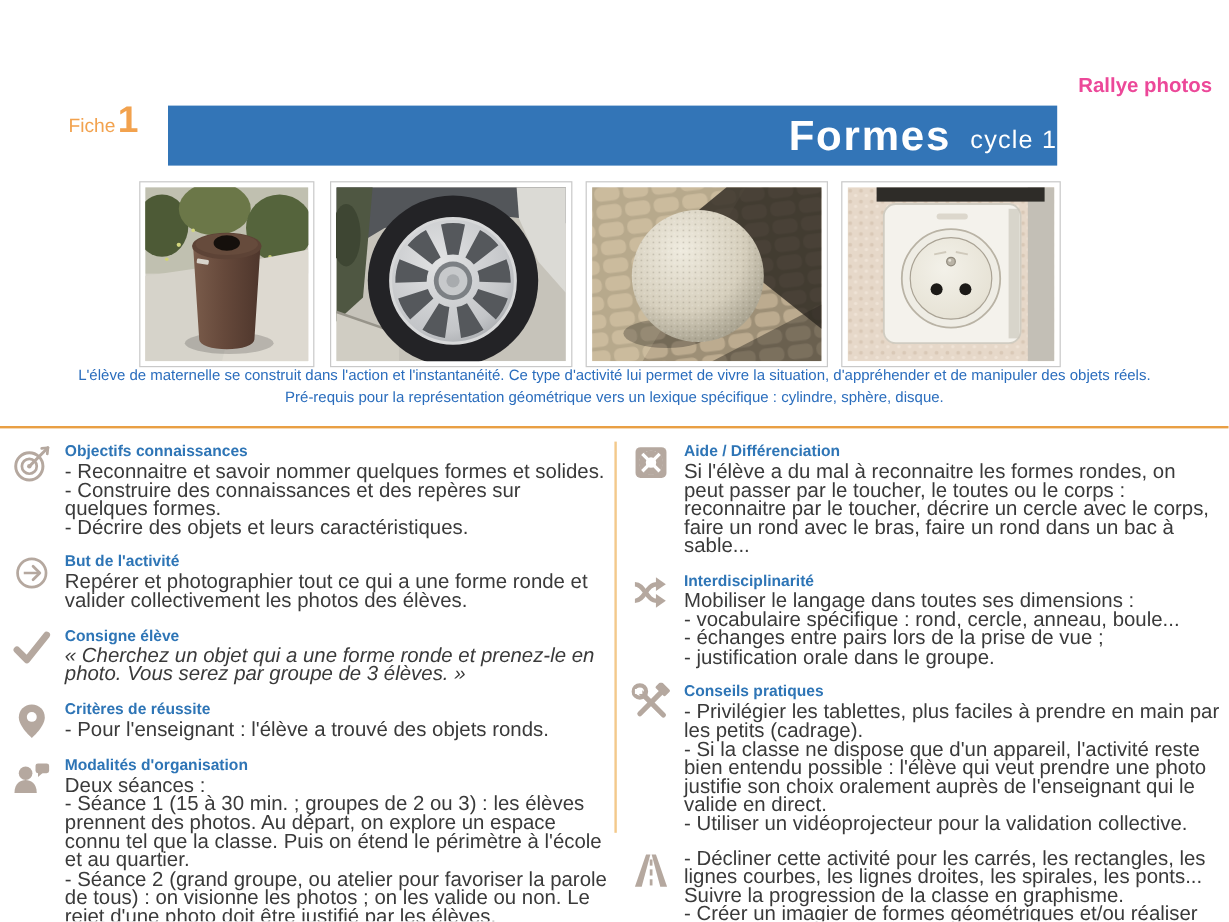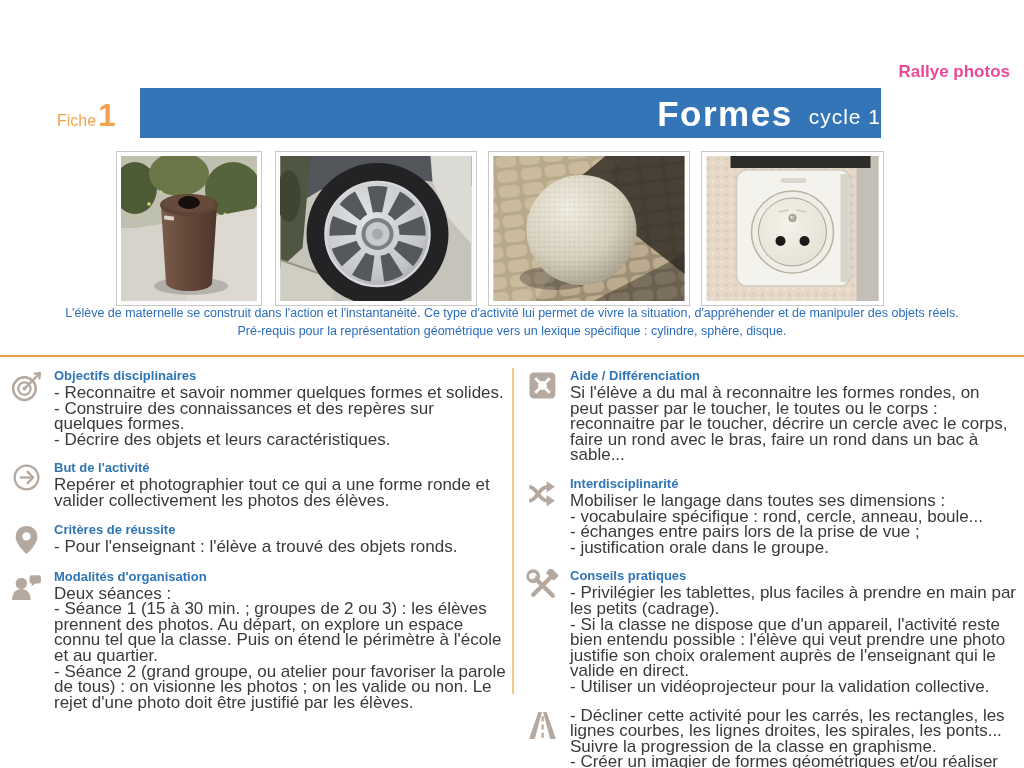--- a/index.html
+++ b/index.html
@@ -2,21 +2,21 @@
 <html lang="fr" style="--accent-orange: #f2a24e; --banner-blue: #3375b7; --heading-blue: #2e75b6; --intro-blue: #2a6dbd; --hr-orange: #e99f44; --divider-orange: #f3c98b; --icon-taupe: #b5a89f;"><head>
 <meta charset="utf-8">
 <style>
   html,body{margin:0;padding:0;background:#ffffff;}
   .page{position:relative;width:1024px;height:768px;background:#fff;overflow:hidden;
         font-family:"Liberation Sans", sans-serif;color:#3a3a3a;}
 
   .doc-title{position:absolute;top:62px;left:0;width:1010px;text-align:right;
              font-size:17px;font-weight:bold;color:#ec4899;}
 
-  .fiche{position:absolute;left:57px;top:100px;display:flex;align-items:baseline;
+  .fiche{position:absolute;left:57px;top:84px;display:flex;align-items:baseline;
          color:var(--accent-orange);}
   .fiche .fiche-word{font-size:16px;}
   .fiche .fiche-num{font-size:31px;font-weight:bold;line-height:1;margin-left:2px;}
 
   .banner{position:absolute;left:140px;top:88px;width:741px;height:50px;
           background:var(--banner-blue);display:flex;align-items:center;justify-content:flex-end;}
   .banner-title{color:#fff;font-size:35px;font-weight:bold;letter-spacing:1.5px;line-height:1;}
   .banner-sub{color:#ffffff;font-size:21px;margin-left:16px;position:relative;top:4px;letter-spacing:1px;}
 
   .photo-frame{position:absolute;top:151px;height:155px;background:#fff;
@@ -202,37 +202,48 @@
           <svg viewBox="0 0 32 32">
             <circle cx="14" cy="19" r="11" fill="none" stroke="#b5a89f" stroke-width="2.4"></circle>
      <circle cx="14" cy="19" r="6" fill="none" stroke="#b5a89f" stroke-width="2.2"></circle>
      <circle cx="14" cy="19" r="1.8" fill="#b5a89f"></circle>
      <line x1="29" y1="4" x2="15" y2="18" stroke="#b5a89f" stroke-width="2.4" stroke-linecap="round"></line>
      <line x1="29" y1="4" x2="24" y2="4.5" stroke="#b5a89f" stroke-width="2.2" stroke-linecap="round"></line>
      <line x1="29" y1="4" x2="28.5" y2="9" stroke="#b5a89f" stroke-width="2.2" stroke-linecap="round"></line>
           </svg>
         </div>
         <div class="content">
-          <div class="heading">Objectifs disciplinaires</div>
+          <div class="heading">Objectifs connaissances</div>
           <div class="line">- Reconnaitre et savoir nommer quelques formes et solides.</div>
           <div class="line">- Construire des connaissances et des repères sur quelques formes.</div>
           <div class="line">- Décrire des objets et leurs caractéristiques.</div>
         </div>
       </div>
       <div class="section">
         <div class="icon">
           <svg viewBox="0 0 32 32">
             <circle cx="16" cy="16" r="11.5" fill="none" stroke="#b5a89f" stroke-width="2.2"></circle>
      <line x1="9.5" y1="16" x2="21" y2="16" stroke="#b5a89f" stroke-width="2.2"></line>
      <path d="M17 10.5 L22.5 16 L17 21.5" fill="none" stroke="#b5a89f" stroke-width="2.2" stroke-linecap="round" stroke-linejoin="round"></path>
           </svg>
         </div>
         <div class="content">
           <div class="heading">But de l'activité</div>
           <div class="line">Repérer et photographier tout ce qui a une forme ronde et valider collectivement les photos des élèves.</div>
+        </div>
+      </div>
+      <div class="section italic">
+        <div class="icon">
+          <svg viewBox="0 0 32 32">
+            <path d="M4 18 L12 26 L28 6" fill="none" stroke="#b5a89f" stroke-width="5.5" stroke-linecap="round" stroke-linejoin="round"></path>
+          </svg>
+        </div>
+        <div class="content">
+          <div class="heading">Consigne élève</div>
+          <div class="line">« Cherchez un objet qui a une forme ronde et prenez-le en photo. Vous serez par groupe de 3 élèves. »</div>
         </div>
       </div>
       <div class="section">
         <div class="icon">
           <svg viewBox="0 0 32 32">
             <path d="M16 3 C10 3 5.5 7.5 5.5 13.5 C5.5 21 16 30 16 30 C16 30 26.5 21 26.5 13.5 C26.5 7.5 22 3 16 3 Z" fill="#b5a89f"></path>
      <circle cx="16" cy="13" r="4" fill="#ffffff"></circle>
           </svg>
         </div>
         <div class="content">

